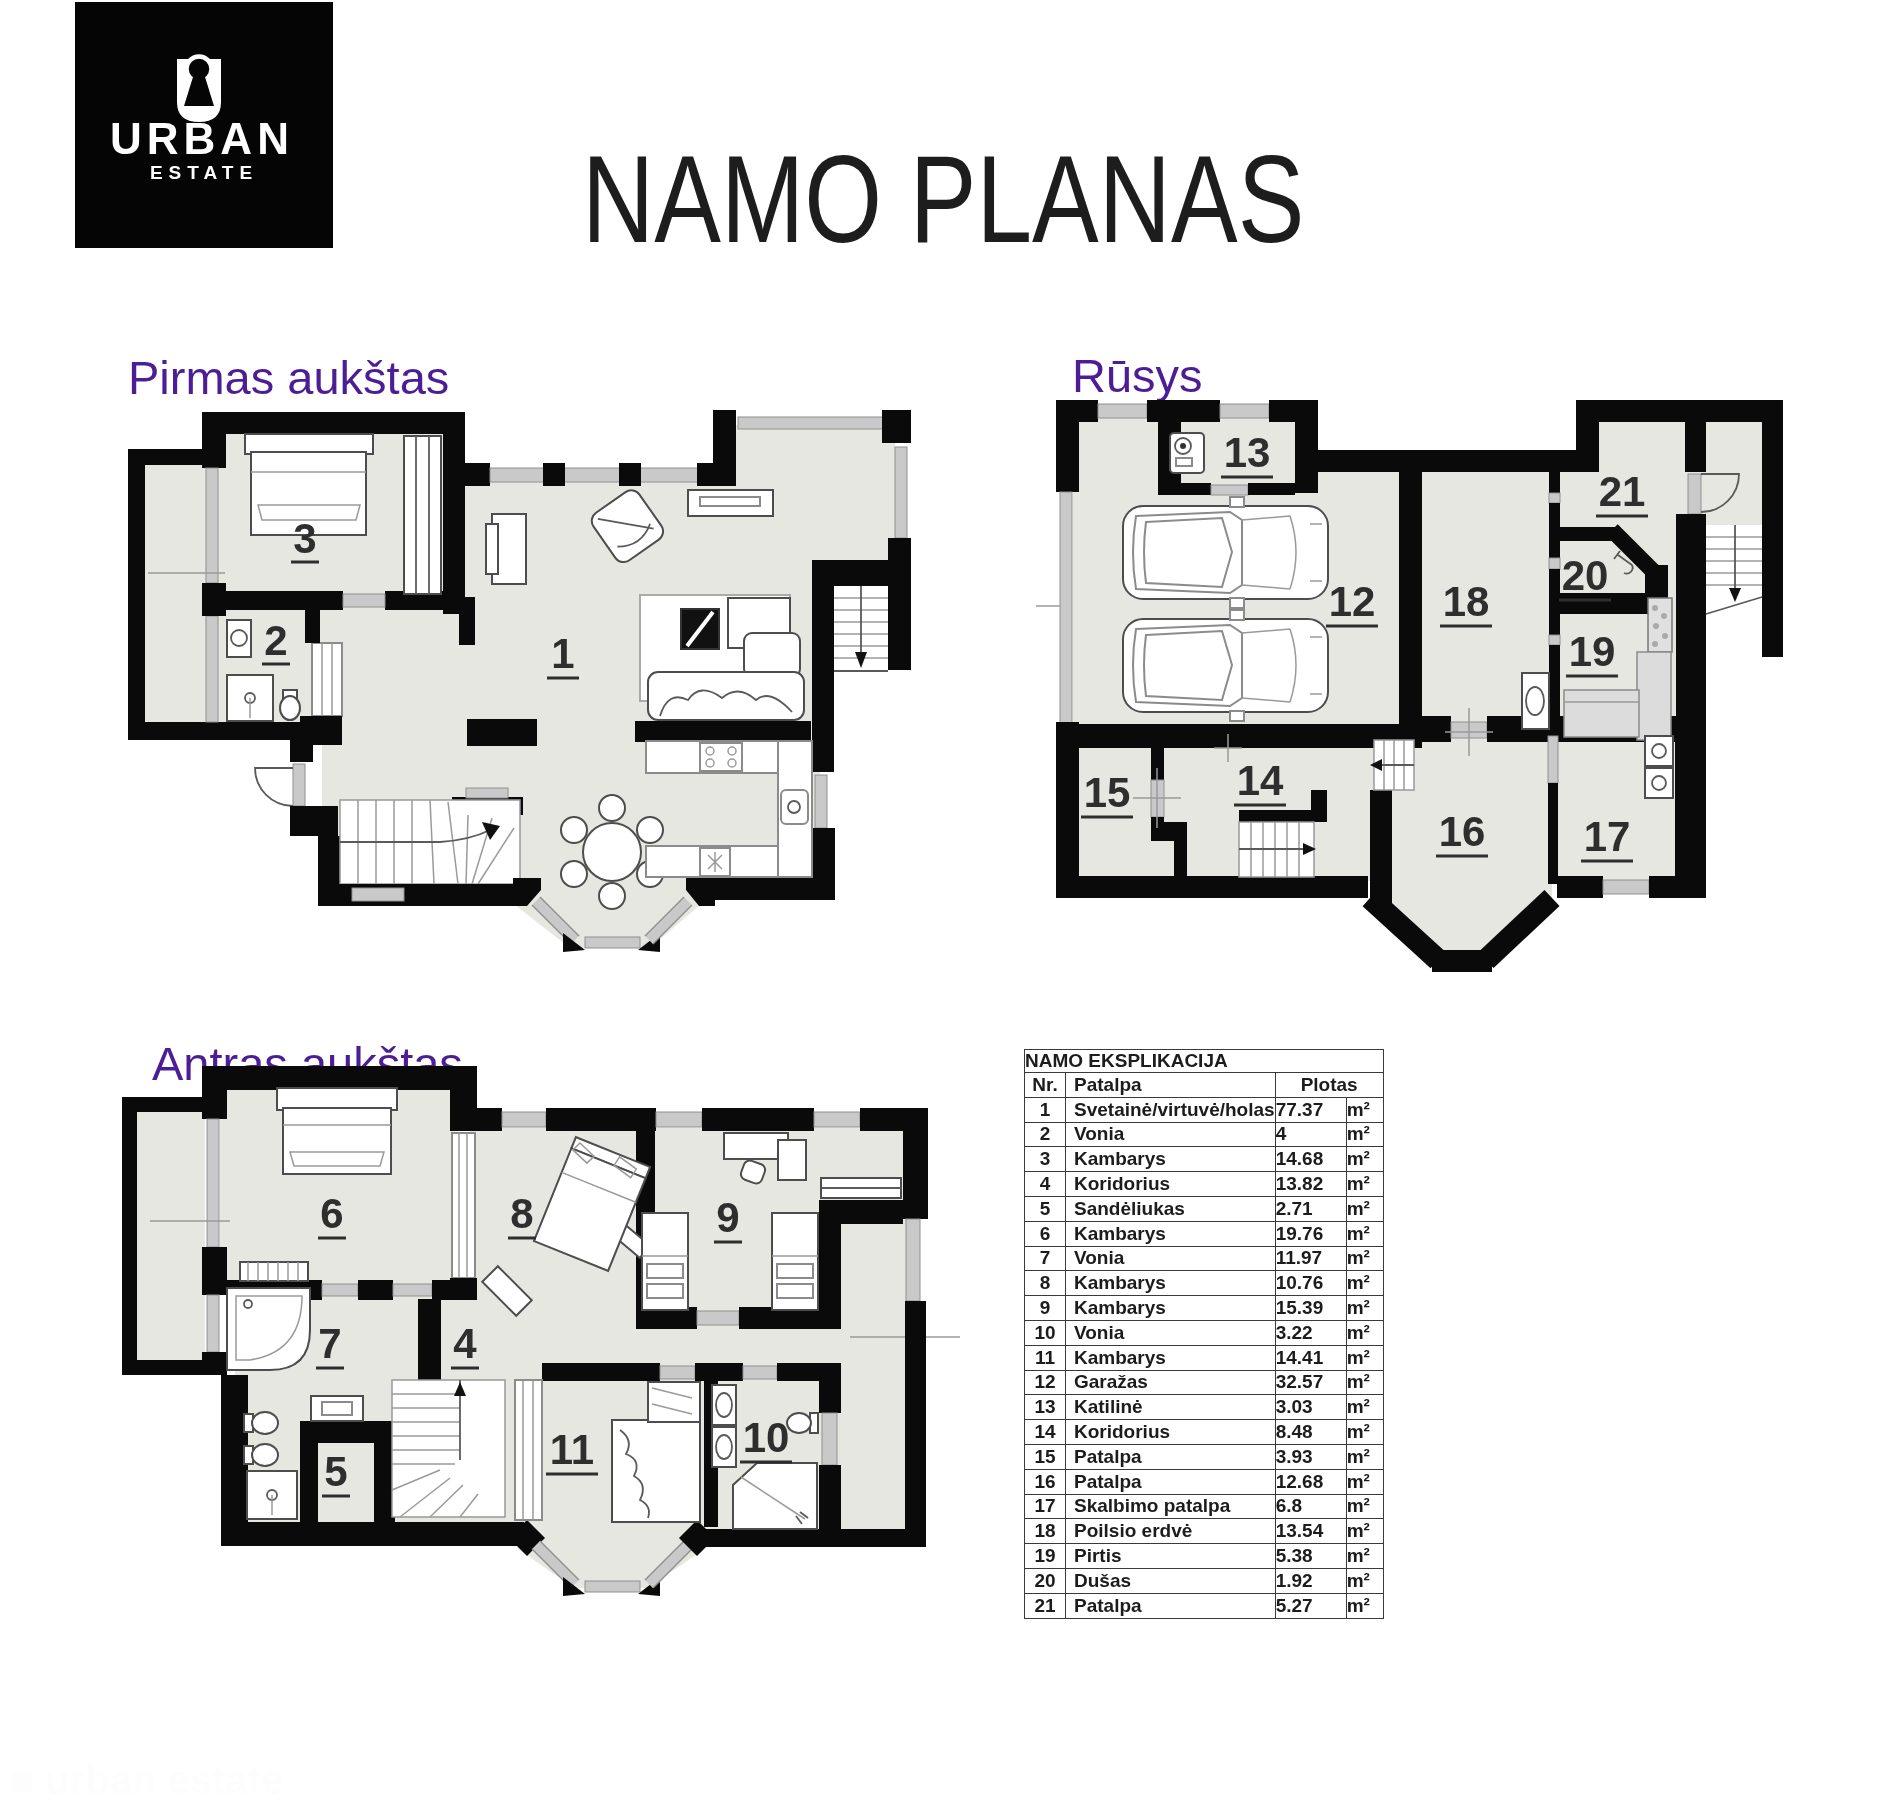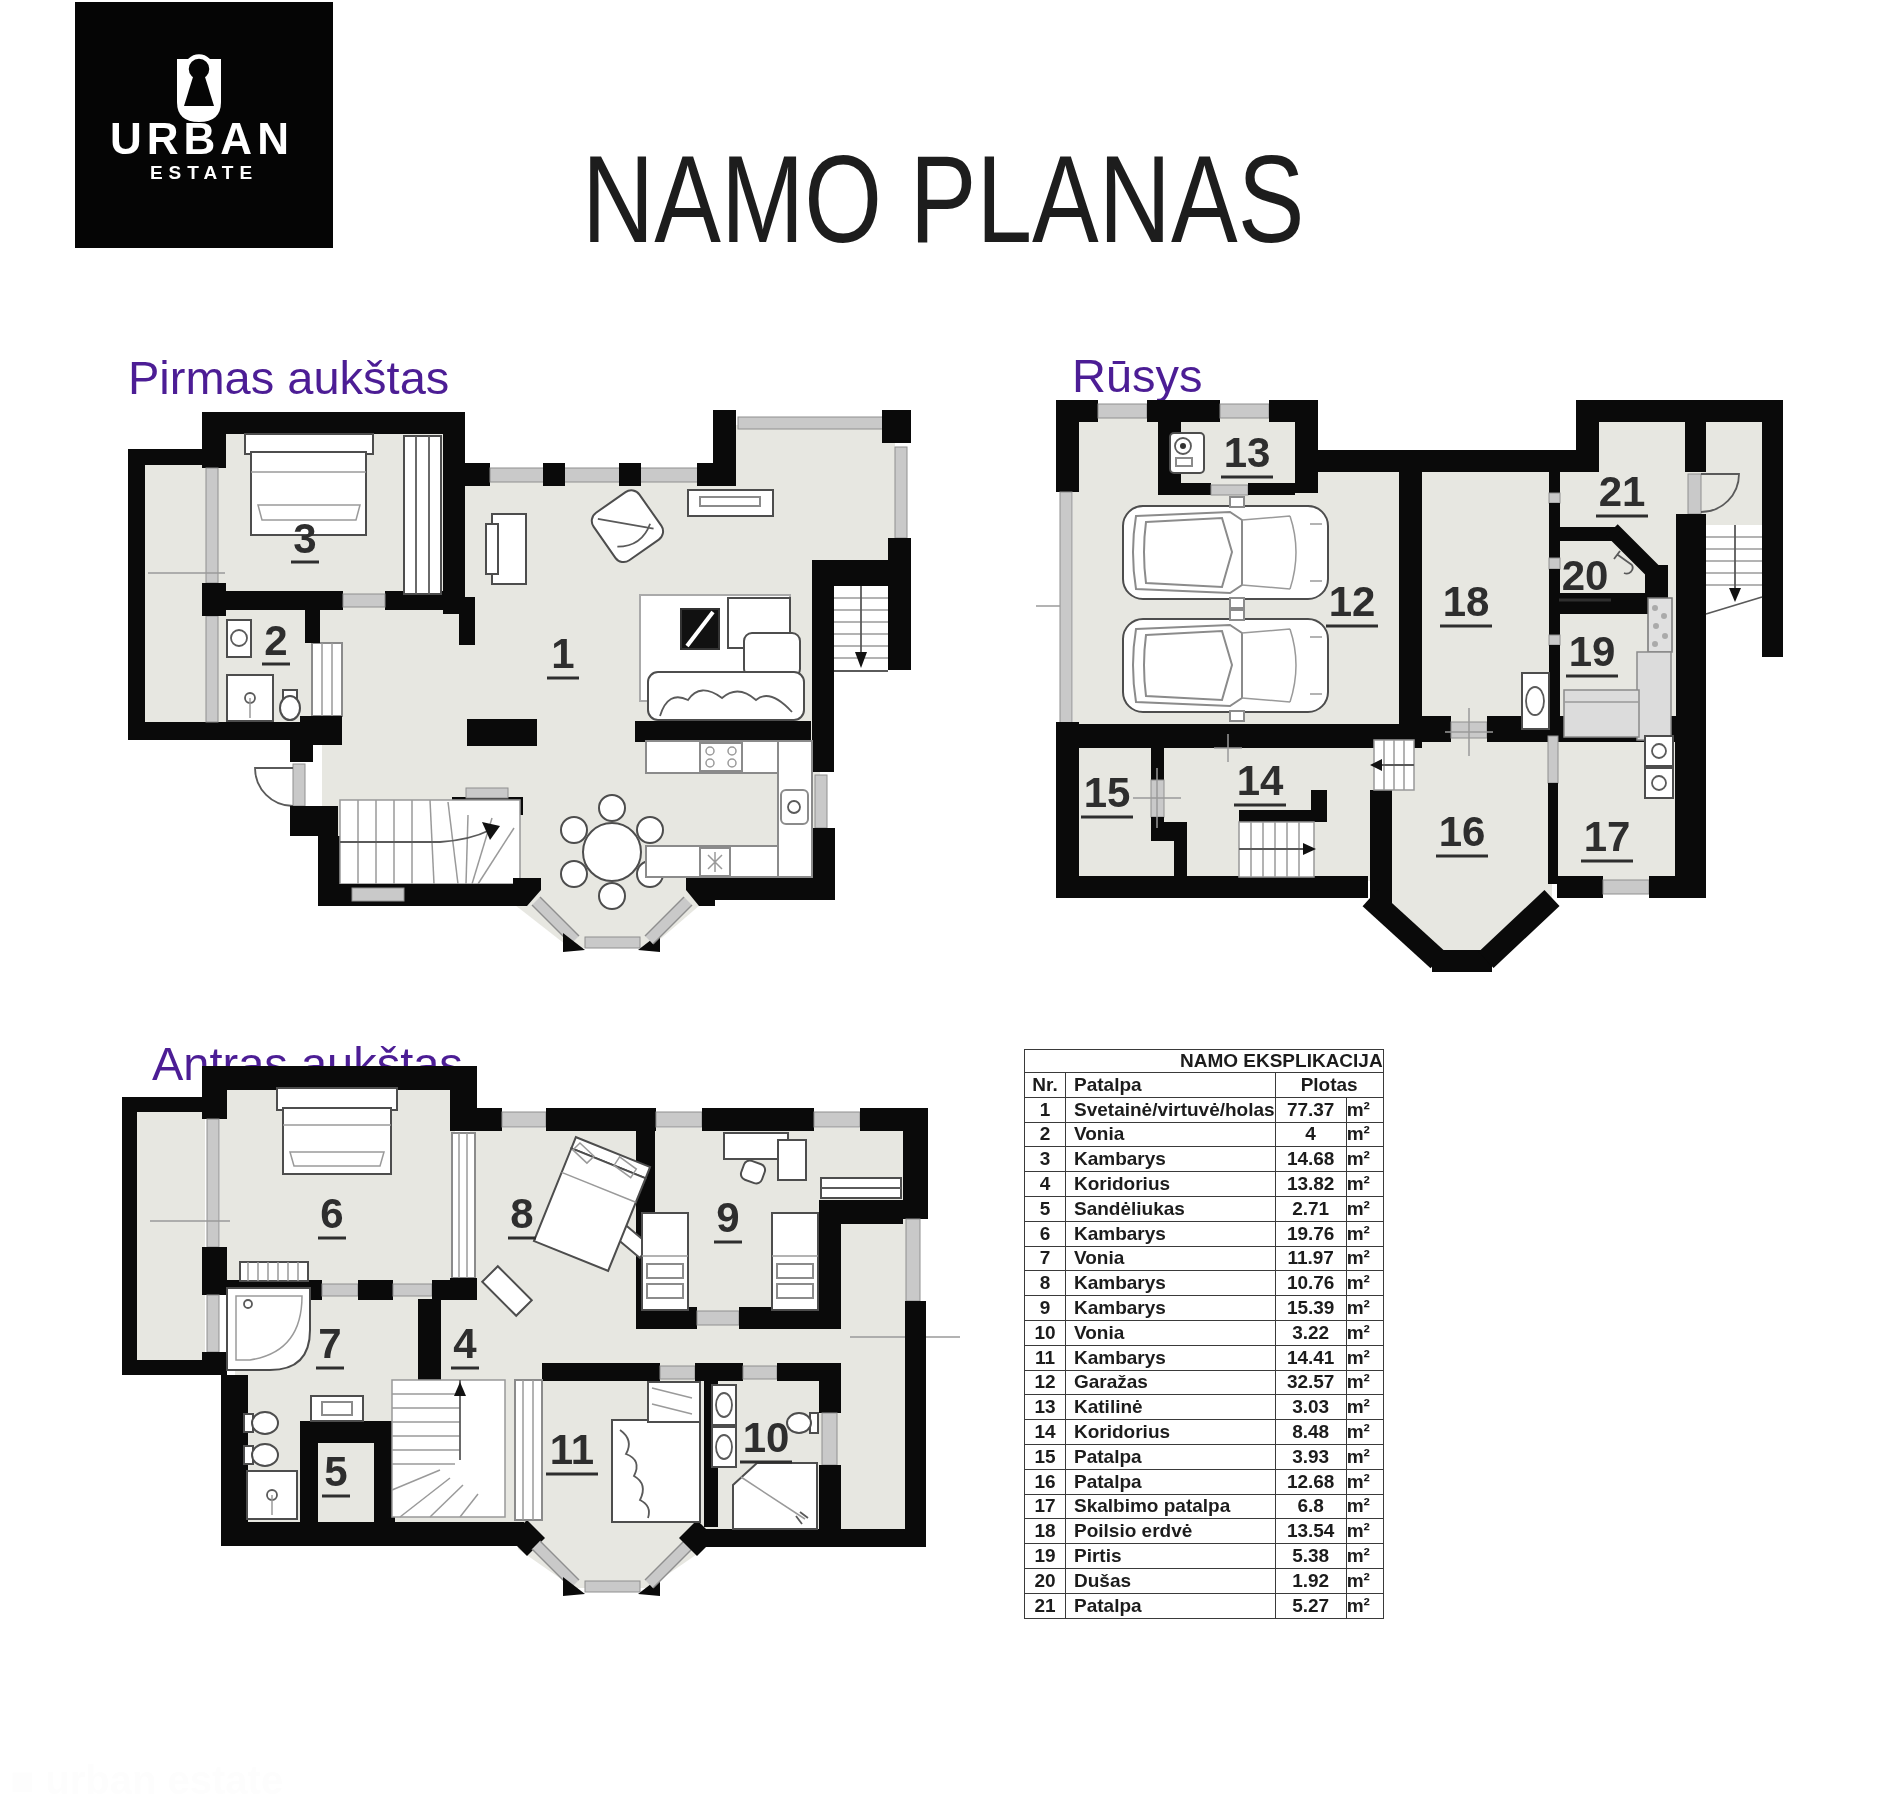--- a/index.html
+++ b/index.html
@@ -5,21 +5,21 @@
   html,body{margin:0;padding:0;background:#fff;width:1900px;height:1813px;overflow:hidden;}
   body{font-family:"Liberation Sans", sans-serif;position:relative;}
   .abs{position:absolute;}
   .ft{font-size:47px;color:#4c1d95;letter-spacing:0px;}
   #bigtitle{font-size:125px;color:#1d1d1d;letter-spacing:0px;transform-origin:0 0;transform:scale(0.80,1);white-space:nowrap;}
   table.ek{border-collapse:collapse;table-layout:fixed;}
   table.ek td,table.ek th{border:1.6px solid #3a3a3a;padding:0;font-weight:700;font-size:19px;color:#1c1c1c;overflow:hidden;white-space:nowrap;}
   table.ek td{height:23.8px;}
   table.ek .c1{width:40px;text-align:center;margin-left:36px;}
   table.ek .c2{width:188px;text-align:left;padding-left:8px;margin-top:28px;}
-  table.ek .c3{width:70px;text-align:center;}
+  table.ek .c3{width:70px;text-align:left;}
   table.ek .c4{width:36px;}
 </style>
 </head>
 <body>
 
 <div class="abs" style="left:75px;top:2px;width:258px;height:246px;background:#050505;"></div>
 
 <svg class="abs" style="left:75px;top:2px;" width="258" height="246" viewBox="0 0 258 246">
   <path d="M102 57 H146 V100 Q146 120 124 120 Q102 120 102 100 Z" fill="#fff"></path>
   <circle cx="124" cy="67" r="12.5" fill="#050505" stroke="#fff" stroke-width="4.5"></circle>
@@ -879,21 +879,21 @@
 
 <text class="rn" x="766" y="1452">10</text>
 <line class="ul" x1="740" y1="1462" x2="792" y2="1462"></line>
 </g>
 </svg>
 
 <div class="abs" style="left:1024px;top:1049px;">
 <table class="ek">
 <tbody>
         <tr>
-          <td colspan="4" style="text-align:right;height:22px;">NAMO EKSPLIKACIJA</td>
+          <td colspan="4" style="text-align:left;height:22px;">NAMO EKSPLIKACIJA</td>
         </tr>
 <tr>
           <td class="c1" style="height:23px;">Nr.</td>
           <td class="c2">Patalpa</td>
           <td colspan="2" style="text-align:center;">Plotas</td>
         </tr>
 <tr>
           <td class="c1">1</td>
           <td class="c2">Svetainė/virtuvė/holas</td>
           <td class="c3">77.37</td>

